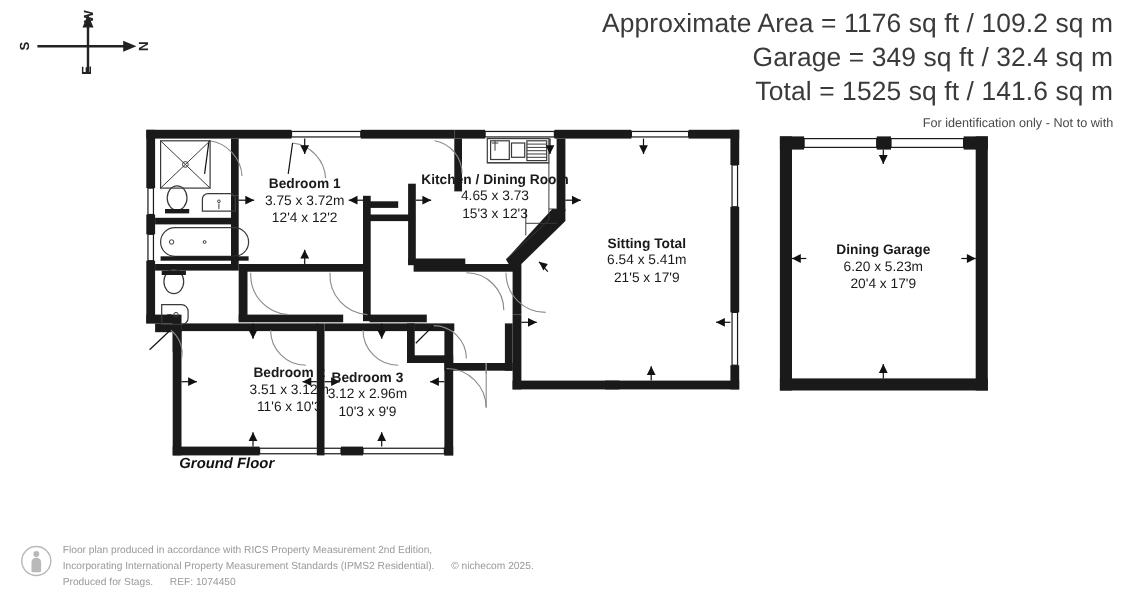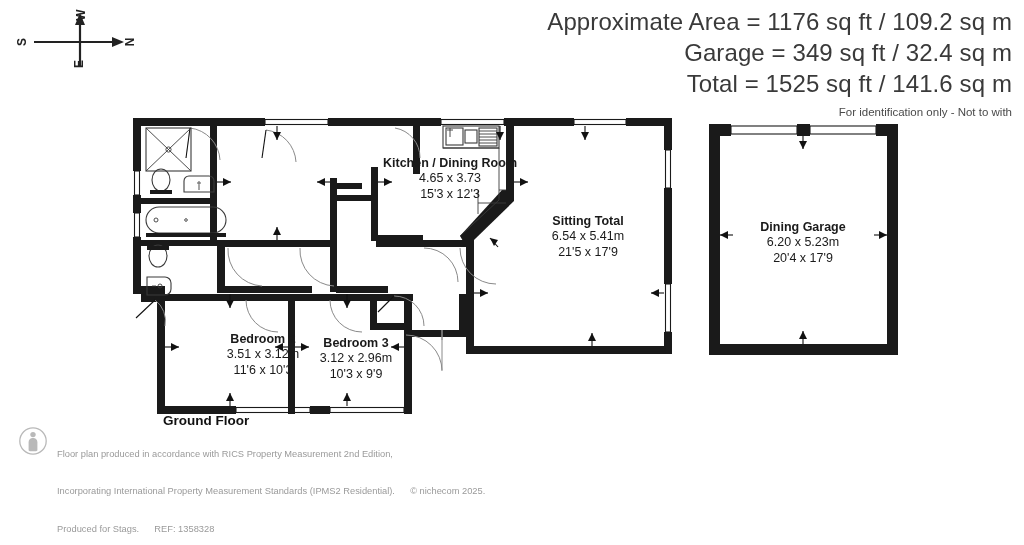--- a/index.html
+++ b/index.html
@@ -96,21 +96,21 @@
     display: flex;
     align-items: flex-start;
     gap: 9px;
   }
   #footer-icon { flex: 0 0 auto; margin-top: 2px; }
   #footer-text {
     font-size: 9.3px;
     color: #9a9a9a;
     line-height: 1.55;
   }
-  #footer-text .fline { white-space: nowrap; margin-top: 23px; }
+  #footer-text .fline { white-space: nowrap; }
   #footer-text .fsep { display: inline-block; width: 10px; }
 </style>
 </head>
 <body>
 
 <div class="stage">
 
   <div id="compass">
     <svg width="130" height="70" viewBox="0 0 130 70">
 
@@ -424,69 +424,74 @@
           <line class="arl" x1="803" y1="136" x2="803" y2="149"></line>
           <polygon class="ar" points="803,149 799,141 807,141"></polygon>
         </g>
       <g>
           <line class="arl" x1="803" y1="344" x2="803" y2="331"></line>
           <polygon class="ar" points="803,331 799,339 807,339"></polygon>
         </g>
     </g>
   </svg>
 
+  <div class="room-label" style="left:277px; top:160px;">
+    <div class="rname">Bedroom 1</div>
+    <div class="rdim">3.75 x 3.72m</div>
+    <div class="rdim">12'4 x 12'2</div>
+  </div>
 
   <div class="room-label" style="left:450px; top:156px;">
     <div class="rname">Kitchen / Dining Room</div>
     <div class="rdim">4.65 x 3.73</div>
     <div class="rdim">15'3 x 12'3</div>
   </div>
 
   <div class="room-label" style="left:588px; top:214px;">
     <div class="rname">Sitting Total</div>
     <div class="rdim">6.54 x 5.41m</div>
     <div class="rdim">21'5 x 17'9</div>
   </div>
 
   <div class="room-label" style="left:231px; top:332px;margin-left:32px;">
     <div class="rname">Bedroom 2</div>
     <div class="rdim">3.51 x 3.12m</div>
     <div class="rdim">11'6 x 10'3</div>
   </div>
 
-  <div class="room-label" style="left:356px; top:336px;">
+  <div class="room-label" style="left:334px; top:336px;">
     <div class="rname">Bedroom 3</div>
     <div class="rdim">3.12 x 2.96m</div>
     <div class="rdim">10'3 x 9'9</div>
   </div>
 
   <div class="room-label" style="left:803px; top:220px;">
     <div class="rname">Dining Garage</div>
     <div class="rdim">6.20 x 5.23m</div>
     <div class="rdim">20'4 x 17'9</div>
   </div>
 
-  <div class="floor-title" style="left:163px; top:413px;">Ground Floor</div>
+  <div class="floor-title" style="left:163px; top:413px;font-style:italic;">Ground Floor</div>
 
   <div id="footer-block">
     <span id="footer-icon">
       <svg width="30" height="30" viewBox="0 0 30 30">
         <circle cx="15" cy="15" r="13.2" fill="none" stroke="#b9b9b9" stroke-width="1.3"></circle>
         <circle cx="15" cy="8.6" r="2.7" fill="#b9b9b9"></circle>
         <path d="M15,12 c-3.2,0 -4.4,2.2 -4.4,4.6 l0,7.4 c0,0.7 0.6,1.2 1.3,1.2 l6.2,0 c0.7,0 1.3,-0.5 1.3,-1.2 l0,-7.4 c0,-2.4 -1.2,-4.6 -4.4,-4.6 z" fill="#b9b9b9"></path>
       </svg>
     </span>
     <span id="footer-text">
       <div class="fline">Floor plan produced in accordance with RICS Property Measurement 2nd Edition,</div>
       <div class="fline">
         <span>Incorporating International Property Measurement Standards (IPMS2 Residential).</span>
         <span class="fsep"></span>
         <span>© nichecom 2025.</span>
       </div>
       <div class="fline">
         <span>Produced for Stags.</span>
         <span class="fsep"></span>
-        <span>REF: 1358328</span>
+        <span>REF: 1074450</span>
       </div>
     </span>
   </div>
 
 </div>
 
 </body></html>

